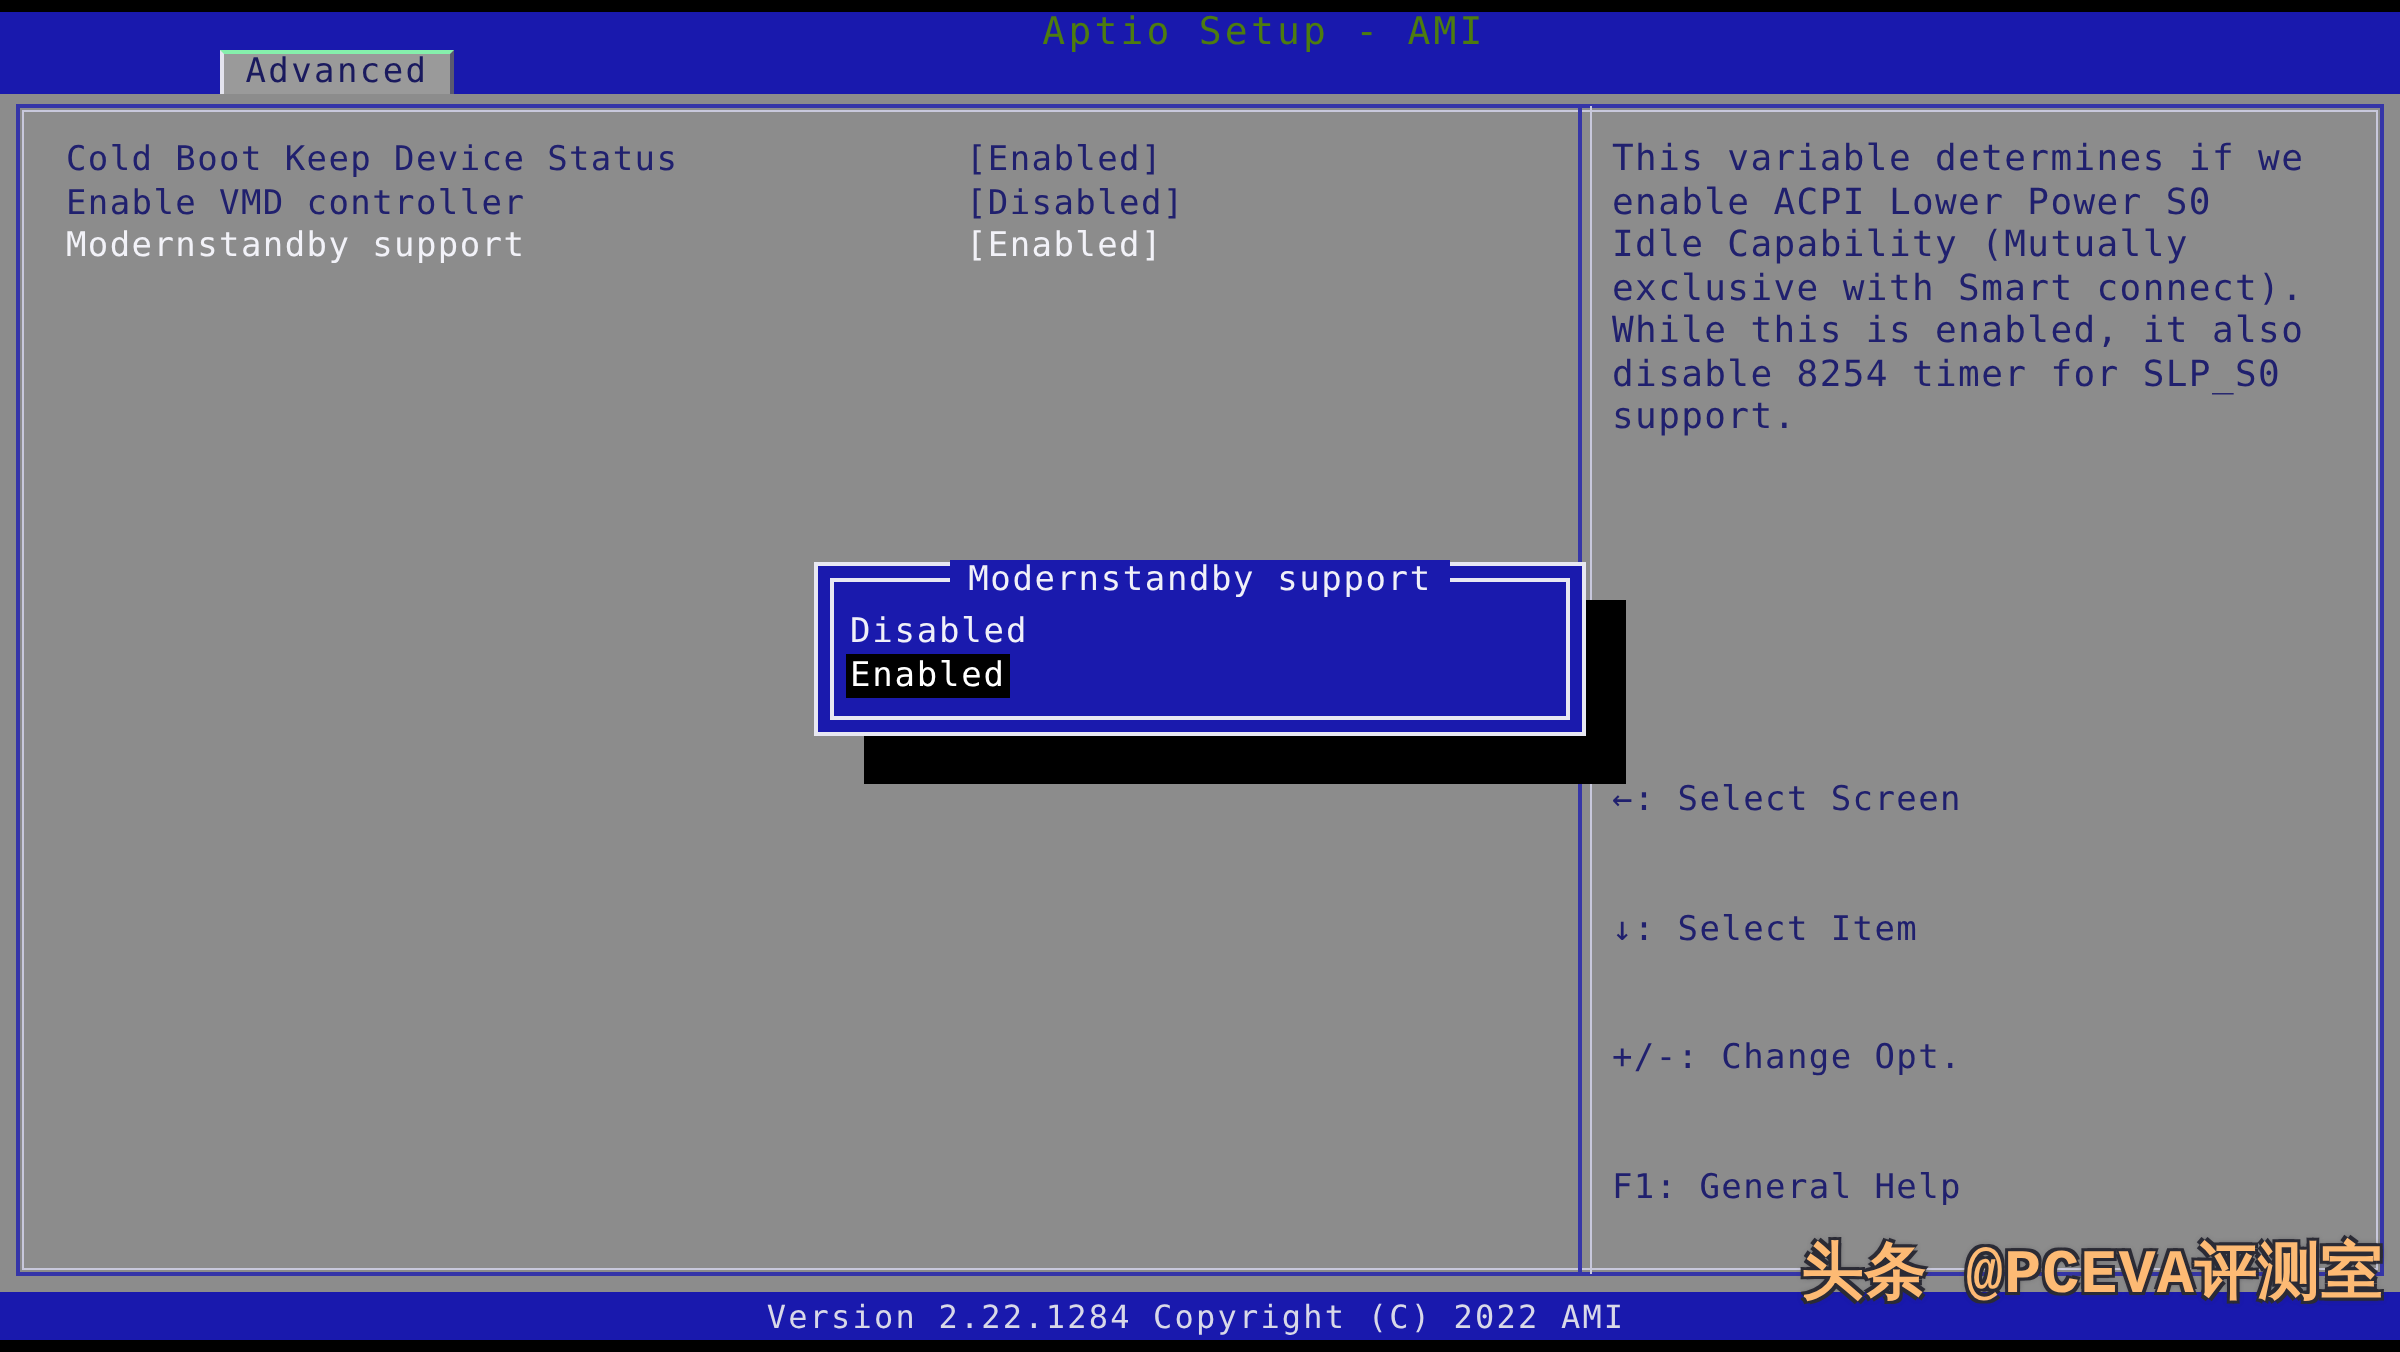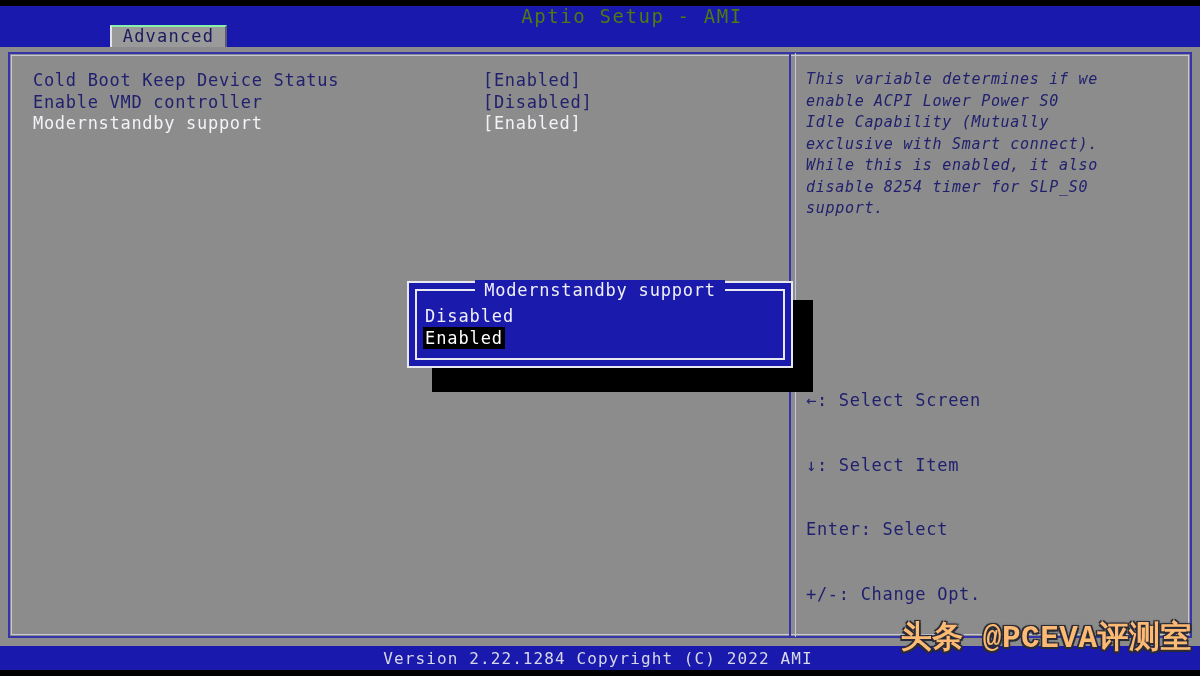--- a/index.html
+++ b/index.html
@@ -112,26 +112,25 @@
   .setting-value {
     position: absolute;
     left: 450px; top: 0;
   }
 
   
   .help {
     position: absolute;
     left: 806px; top: 22px;
     width: 380px;
-    font-size: 15px;
+    font-size: 18px;
     line-height: 21.5px;
     letter-spacing: 0.7px;
     color: #20206e;
     white-space: pre;
-    font-style: italic;
   }
 
   
   .legend {
     position: absolute;
     left: 806px; top: 300px;
     width: 380px;
     font-size: 17px;
     line-height: 21.5px;
     letter-spacing: 0.7px;
@@ -276,21 +275,20 @@
 enable ACPI Lower Power S0
 Idle Capability (Mutually
 exclusive with Smart connect).
 While this is enabled, it also
 disable 8254 timer for SLP_S0
 support.</div>
 
     <div class="legend">
       <div class="legend-row">←: Select Screen</div>
       <div class="legend-row">↓: Select Item</div>
-      <div class="legend-row">Enter: Select</div>
       <div class="legend-row">+/-: Change Opt.</div>
       <div class="legend-row">F1: General Help</div>
       
       
       
       
     </div>
   </div>
 
   <div class="dialog-shadow"></div>

